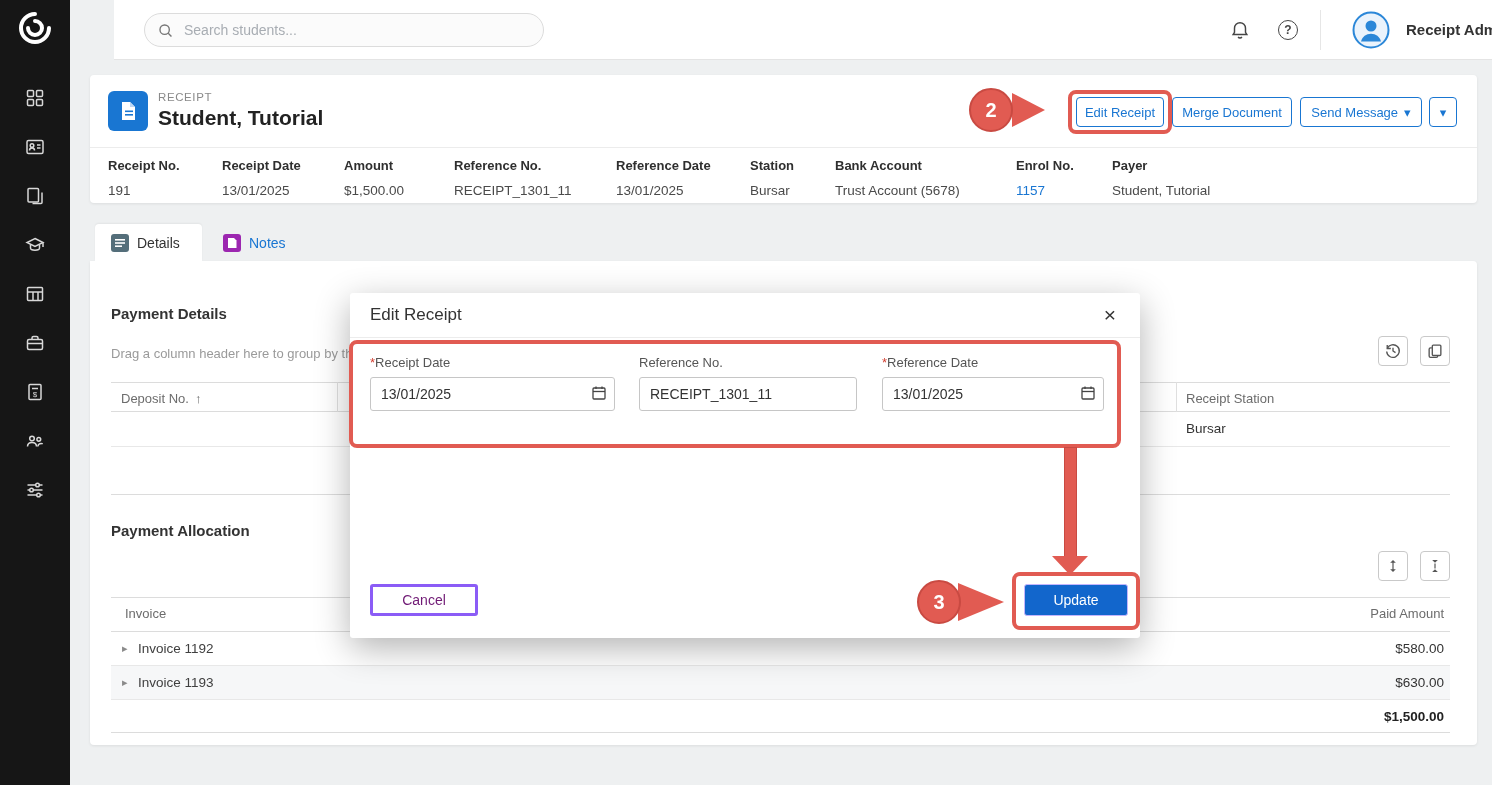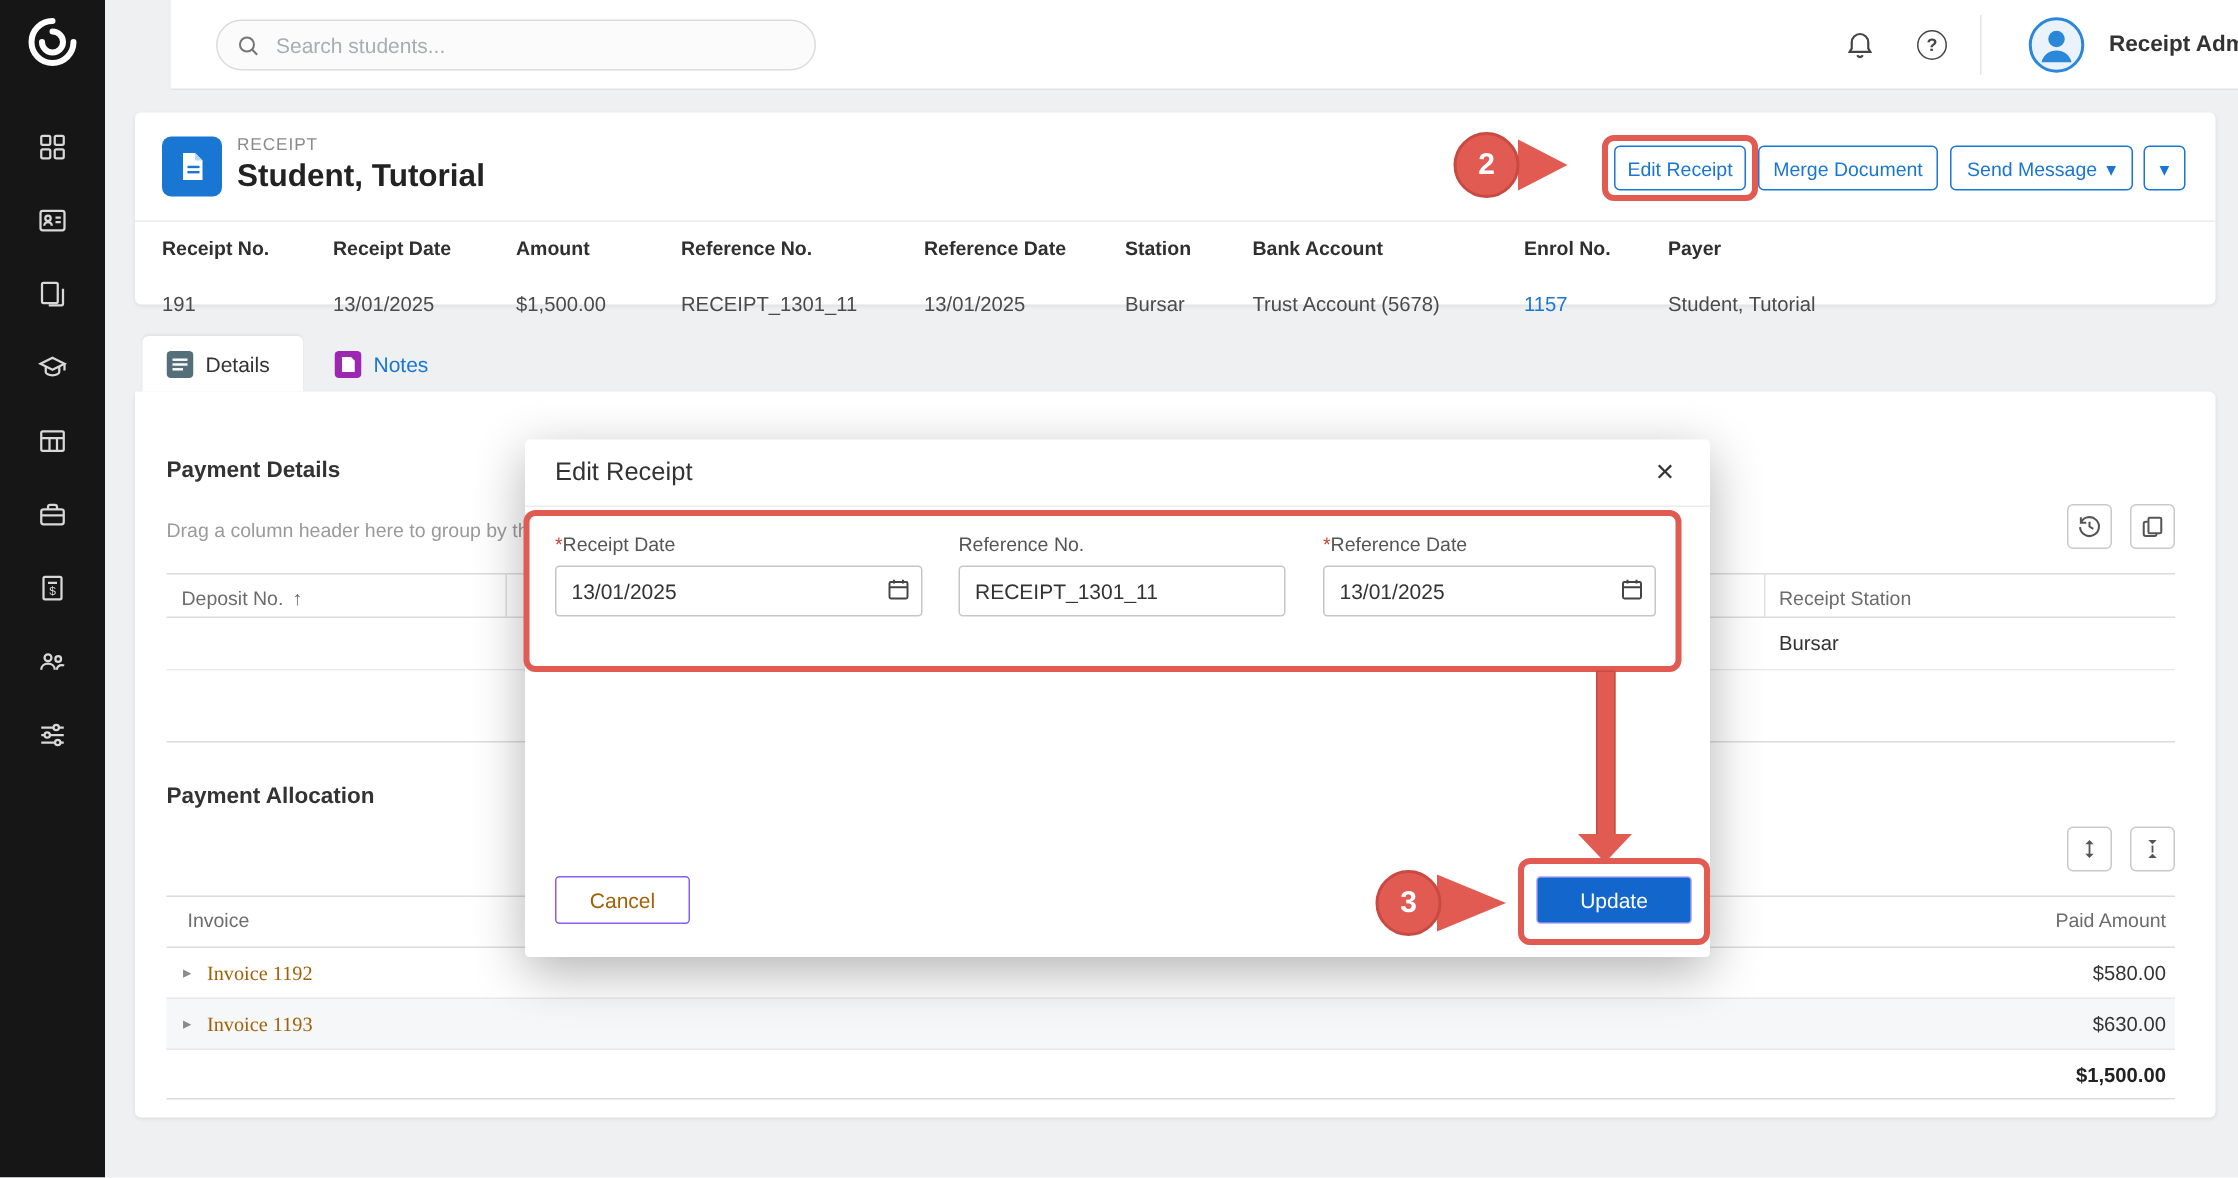--- a/index.html
+++ b/index.html
@@ -26,57 +26,57 @@
   .user-name { position:absolute; left:1292px; top:21px; font-size:15px; font-weight:bold; color:#333; }
   
   .receipt-card { position:absolute; left:90px; top:75px; width:1387px; height:128px; background:#fff; border-radius:4px; box-shadow:0 1px 3px rgba(0,0,0,.08); z-index:1; }
   .rc-doc-icon { position:absolute; left:18px; top:16px; width:40px; height:40px; background:#1976d2; border-radius:6px; display:flex; align-items:center; justify-content:center; }
   .rc-type { position:absolute; left:68px; top:16px; font-size:11.5px; color:#8a8a8a; letter-spacing:.6px; }
   .rc-title { position:absolute; left:68px; top:31px; font-size:21px; font-weight:bold; color:#222; }
   .btn-outline { position:absolute; top:22px; height:30px; background:#fff; border:1px solid #1976d2; color:#1976d2; border-radius:4px; font-size:13px; font-family:inherit; cursor:pointer; display:flex; align-items:center; justify-content:center; gap:6px; }
   .rc-fields { position:absolute; left:0; top:72px; width:1387px; height:56px; border-top:1px solid #ececec; }
   .field { position:absolute; top:10px; }
   .f-label { font-size:13px; font-weight:bold; color:#2f2f2f; }
-  .f-value { font-size:13.5px; color:#4a4a4a; margin-top:22px; }
+  .f-value { font-size:13.5px; color:#4a4a4a; margin-top:10px; }
   .f-value.link { color:#1976d2; cursor:pointer; }
   
   .tabs { position:absolute; left:95px; top:224px; height:37px; z-index:2; }
   .tab { position:absolute; height:37px; display:flex; align-items:center; gap:8px; padding:0 16px; font-size:14px; cursor:pointer; }
   .tab-details { left:0; width:107px; background:#fff; border-radius:4px 4px 0 0; color:#333; box-shadow:0 -1px 2px rgba(0,0,0,.05); }
   .tab-notes { left:112px; width:96px; color:#1976d2;align-items:center; }
   
   .content-card { position:absolute; left:90px; top:261px; width:1387px; height:484px; background:#fff; border-radius:0 4px 4px 4px; box-shadow:0 1px 3px rgba(0,0,0,.08); z-index:1; }
   .sec-h { position:absolute; left:21px; font-size:15px; font-weight:bold; color:#333; }
   .group-hint { position:absolute; left:21px; top:85px; font-size:13px; color:#9a9a9a; white-space:nowrap; }
   .tool-btn { position:absolute; width:30px; height:30px; border:1px solid #c9c9c9; border-radius:4px; background:#fff; cursor:pointer; display:flex; align-items:center; justify-content:center; padding:0; }
   .grid-line { position:absolute; background:#e0e0e0; }
   .t-header { position:absolute; left:21px; width:1339px; border-top:1px solid #dcdcdc; border-bottom:1px solid #dcdcdc; background:#fff; }
   .t-header .hcell { position:absolute; top:0; font-size:13px; color:#6c6c6c; padding:8px 10px; }
   .t-row { position:absolute; left:21px; width:1339px; border-bottom:1px solid #e8e8e8; background:#fff; }
   .t-row.alt { background:#f6f7f8; }
   .cell-text { position:absolute; font-size:13.5px; color:#333; }
   .sort-arrow { font-size:13px; color:#6c6c6c; margin-left:6px; }
   .expander { position:absolute; left:11px; top:10px; font-size:11px; color:#8a8a8a; cursor:pointer; }
-  .invoice-link { position:absolute; left:27px; top:9px; font-size:13.5px; color:#a16207; cursor:pointer;font-family:Liberation Serif, serif; }
+  .invoice-link { position:absolute; left:27px; top:9px; font-size:13.5px; color:#404040; cursor:pointer; }
   .amount { position:absolute; right:6px; top:9px; font-size:13.5px; color:#333; }
   .amount.total { font-weight:bold; color:#222; }
   .hdr-right { position:absolute; right:6px; top:8px; font-size:13px; color:#6c6c6c; }
   
   .modal { position:absolute; left:350px; top:293px; width:790px; height:345px; background:#fff; border-radius:3px; box-shadow:0 10px 35px rgba(0,0,0,.3); z-index:10; }
   .modal-header { position:absolute; left:0; top:0; width:790px; height:45px; border-bottom:1px solid #ececec; }
   .modal-title { position:absolute; left:20px; top:12px; font-size:17px; color:#333; }
   .modal-close { position:absolute; right:16px; top:8px; width:28px; height:28px; border:none; background:none; font-size:21px; color:#333; cursor:pointer; padding:0; }
   .m-field { position:absolute; top:62px; }
   .m-label { font-size:13px; color:#555; }
   .req { color:#d23f31; }
   .m-input-wrap { position:relative; margin-top:7px; }
   .m-input { width:100%; height:34px; border:1px solid #c6c6c6; border-radius:3px; font-size:14px; color:#333; padding:0 10px; font-family:inherit; outline:none; background:#fff; }
   .m-input.date { padding-right:32px; }
   .cal-btn { position:absolute; right:7px; top:8px; width:18px; height:18px; border:none; background:none; padding:0; cursor:pointer; }
-  .btn-cancel { position:absolute; left:20px; top:291px; width:90px; height:32px; background:#fff; border:1px solid #8b5cf6; border-radius:3px; font-size:14px; color:#a16207; font-family:inherit; cursor:pointer; }
+  .btn-cancel { position:absolute; left:20px; top:291px; width:108px; height:32px; background:#fff; border:3px solid #8b5cf6; border-radius:3px; font-size:14px; color:#701a75; font-family:inherit; cursor:pointer; }
   .btn-update { position:absolute; left:674px; top:291px; width:104px; height:32px; background:#1266cc; border:1px solid #c4b5fd; border-radius:3px; font-size:14px; color:#fff; font-family:inherit; cursor:pointer; }
   
   .hl { position:absolute; border:4px solid #e15b52; border-radius:8px; z-index:20; pointer-events:none; }
   .step-circle { position:absolute; width:44px; height:44px; border-radius:50%; background:#e15b52; border:2px solid #c94a42; color:#fff; font-size:20px; font-weight:bold; display:flex; align-items:center; justify-content:center; z-index:22; }
   .tri-right { position:absolute; width:0; height:0; z-index:21; }
   .down-shaft { position:absolute; left:1064px; top:447px; width:13px; height:110px; background:#e15b52; border:1px solid #c94a42; z-index:20; }
   .down-head { position:absolute; left:1052px; top:556px; width:0; height:0; border-left:18px solid transparent; border-right:18px solid transparent; border-top:19px solid #e15b52; z-index:20; }
 </style>
 </head>
 <body>

